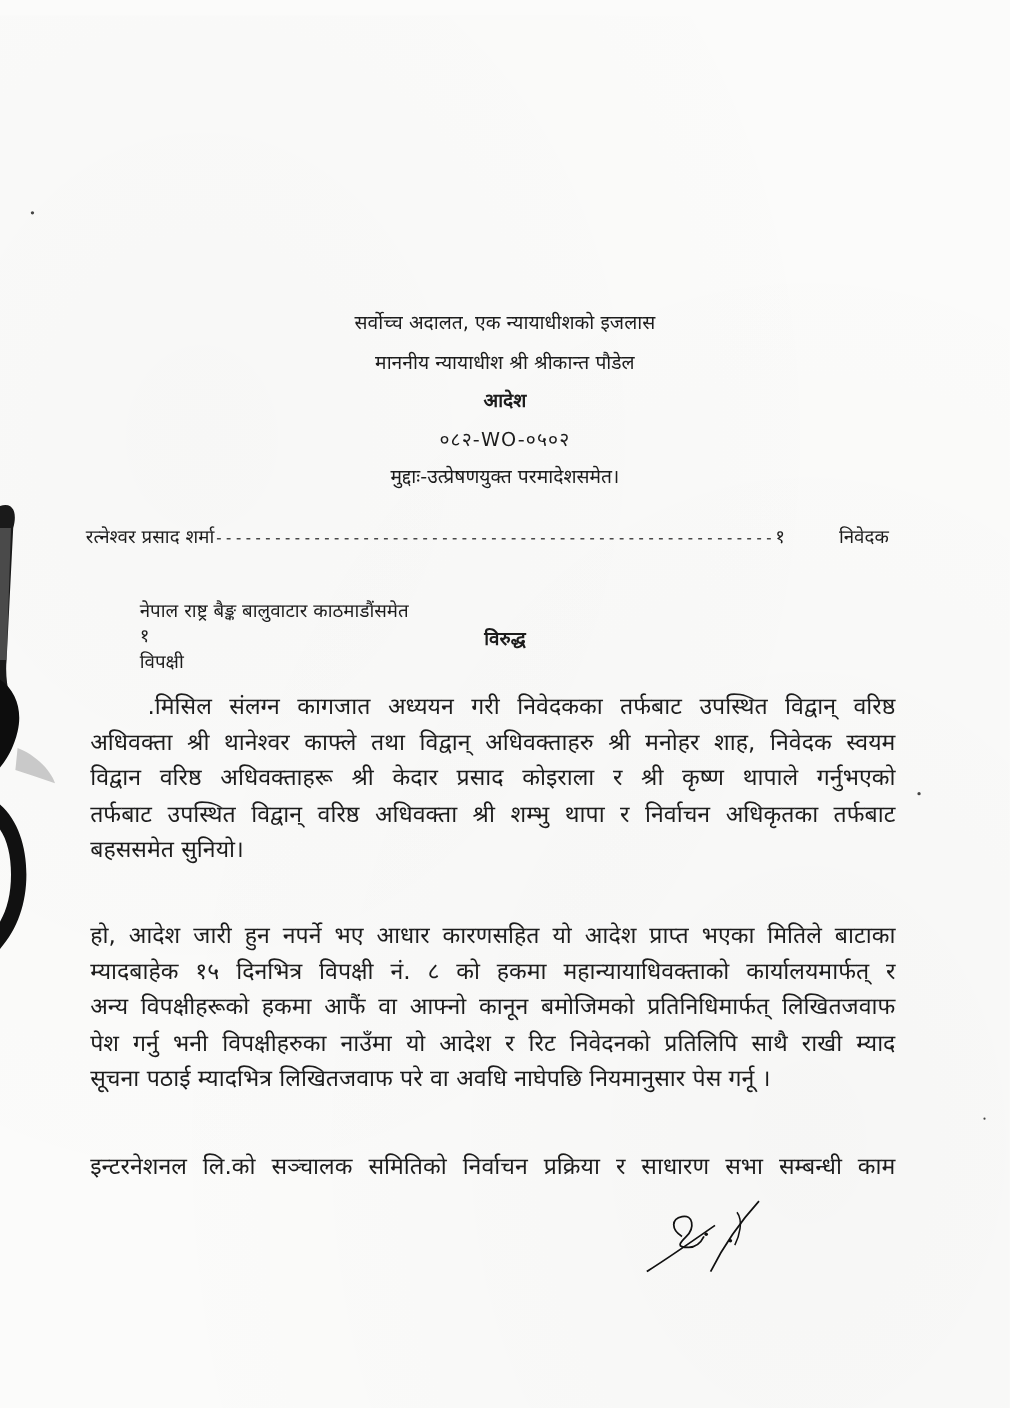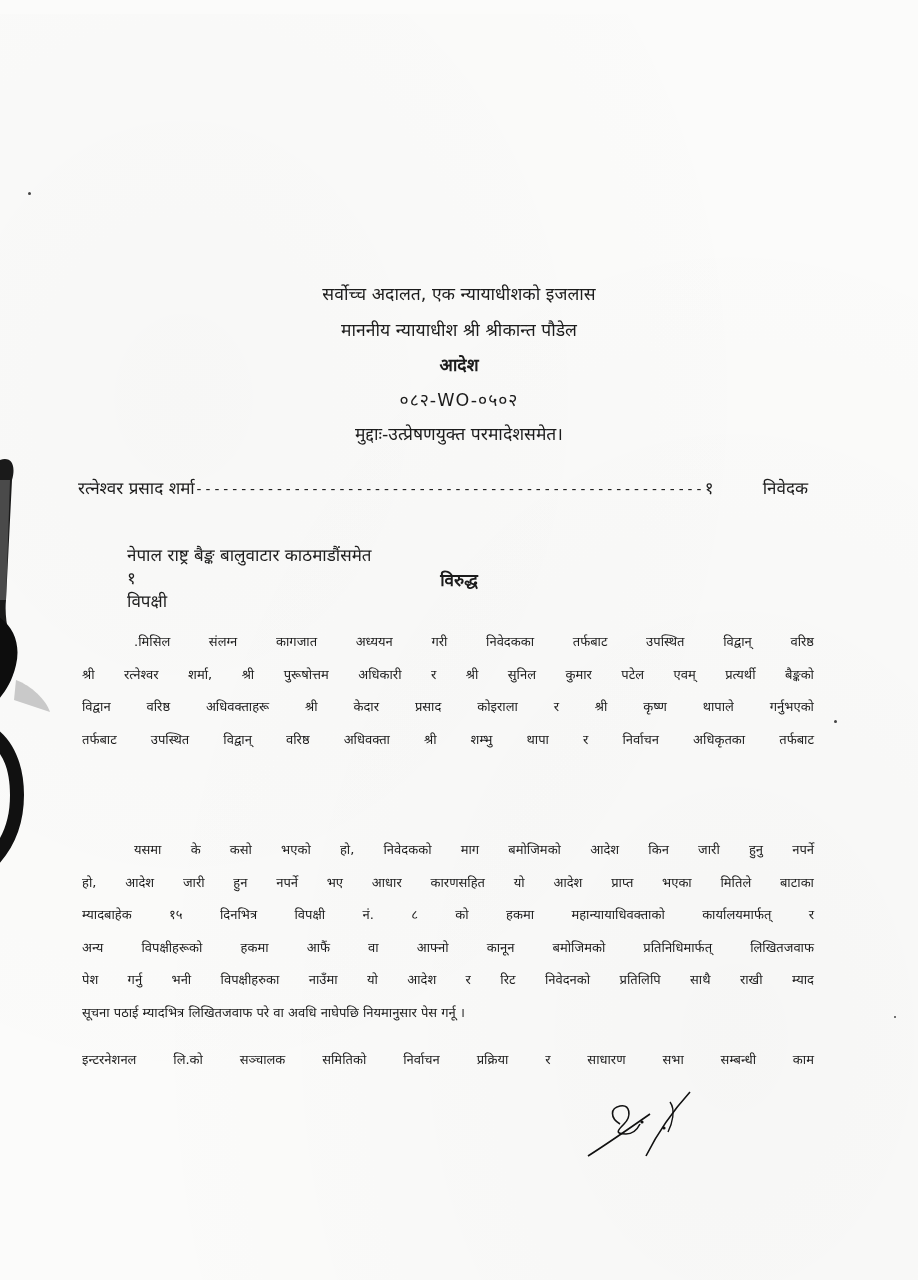--- a/index.html
+++ b/index.html
@@ -67,21 +67,21 @@
       left: 0; width: 918px;
       text-align: center;
       font-size: 17px;
       font-weight: bold;
     }
 
     .para {
       position: absolute;
       left: 82px;
       width: 732px;
-      font-size: 13px;
+      font-size: 21px;
       line-height: 32.5px;
       text-align: justify;
       text-align-last: left;
     }
     .para .pline {
       display: block;
       white-space: nowrap;
       text-align: justify;
       text-align-last: justify;
     }
@@ -140,27 +140,27 @@
 
   <div class="party-row" style="top:550px;flex-direction:column;">
     <span class="party-name">नेपाल राष्ट्र बैङ्क बालुवाटार काठमाडौंसमेत</span>
     <span class="party-dash">---------------------------------------------------------------------</span>
     <span class="party-count">१</span>
     <span class="party-role">विपक्षी</span>
   </div>
 
   <div class="para" style="top:612px;">
     <span class="pline indent">.मिसिल संलग्न कागजात अध्ययन गरी निवेदकका तर्फबाट उपस्थित विद्वान् वरिष्ठ</span>
-    <span class="pline">श्री रत्नेश्वर शर्मा, श्री पुरूषोत्तम अधिकारी र श्री सुनिल कुमार पटेल एवम् प्रत्यर्थी बैङ्कको</span>
+    <span class="pline">अधिवक्ता श्री थानेश्वर काफ्ले तथा विद्वान् अधिवक्ताहरु श्री मनोहर शाह, निवेदक स्वयम</span>
     <span class="pline">विद्वान वरिष्ठ अधिवक्ताहरू श्री केदार प्रसाद कोइराला र श्री कृष्ण थापाले गर्नुभएको</span>
     <span class="pline">तर्फबाट उपस्थित विद्वान् वरिष्ठ अधिवक्ता श्री शम्भु थापा र निर्वाचन अधिकृतका तर्फबाट</span>
+    <span class="pline last">बहससमेत सुनियो।</span>
   </div>
 
   <div class="para" style="top:820px;">
-    <span class="pline indent">यसमा के कसो भएको हो, निवेदकको माग बमोजिमको आदेश किन जारी हुनु नपर्ने</span>
     <span class="pline">हो, आदेश जारी हुन नपर्ने भए आधार कारणसहित यो आदेश प्राप्त भएका मितिले बाटाका</span>
     <span class="pline">म्यादबाहेक १५ दिनभित्र विपक्षी नं. ८ को हकमा महान्यायाधिवक्ताको कार्यालयमार्फत् र</span>
     <span class="pline">अन्य विपक्षीहरूको हकमा आफैं वा आफ्नो कानून बमोजिमको प्रतिनिधिमार्फत् लिखितजवाफ</span>
     <span class="pline">पेश गर्नु भनी विपक्षीहरुका नाउँमा यो आदेश र रिट निवेदनको प्रतिलिपि साथै राखी म्याद</span>
     <span class="pline last">सूचना पठाई म्यादभित्र लिखितजवाफ परे वा अवधि नाघेपछि नियमानुसार पेस गर्नू ।</span>
   </div>
 
   <div class="para" style="top:1030px;">
     <span class="pline">इन्टरनेशनल लि.को सञ्चालक समितिको निर्वाचन प्रक्रिया र साधारण सभा सम्बन्धी काम</span>
   </div>

